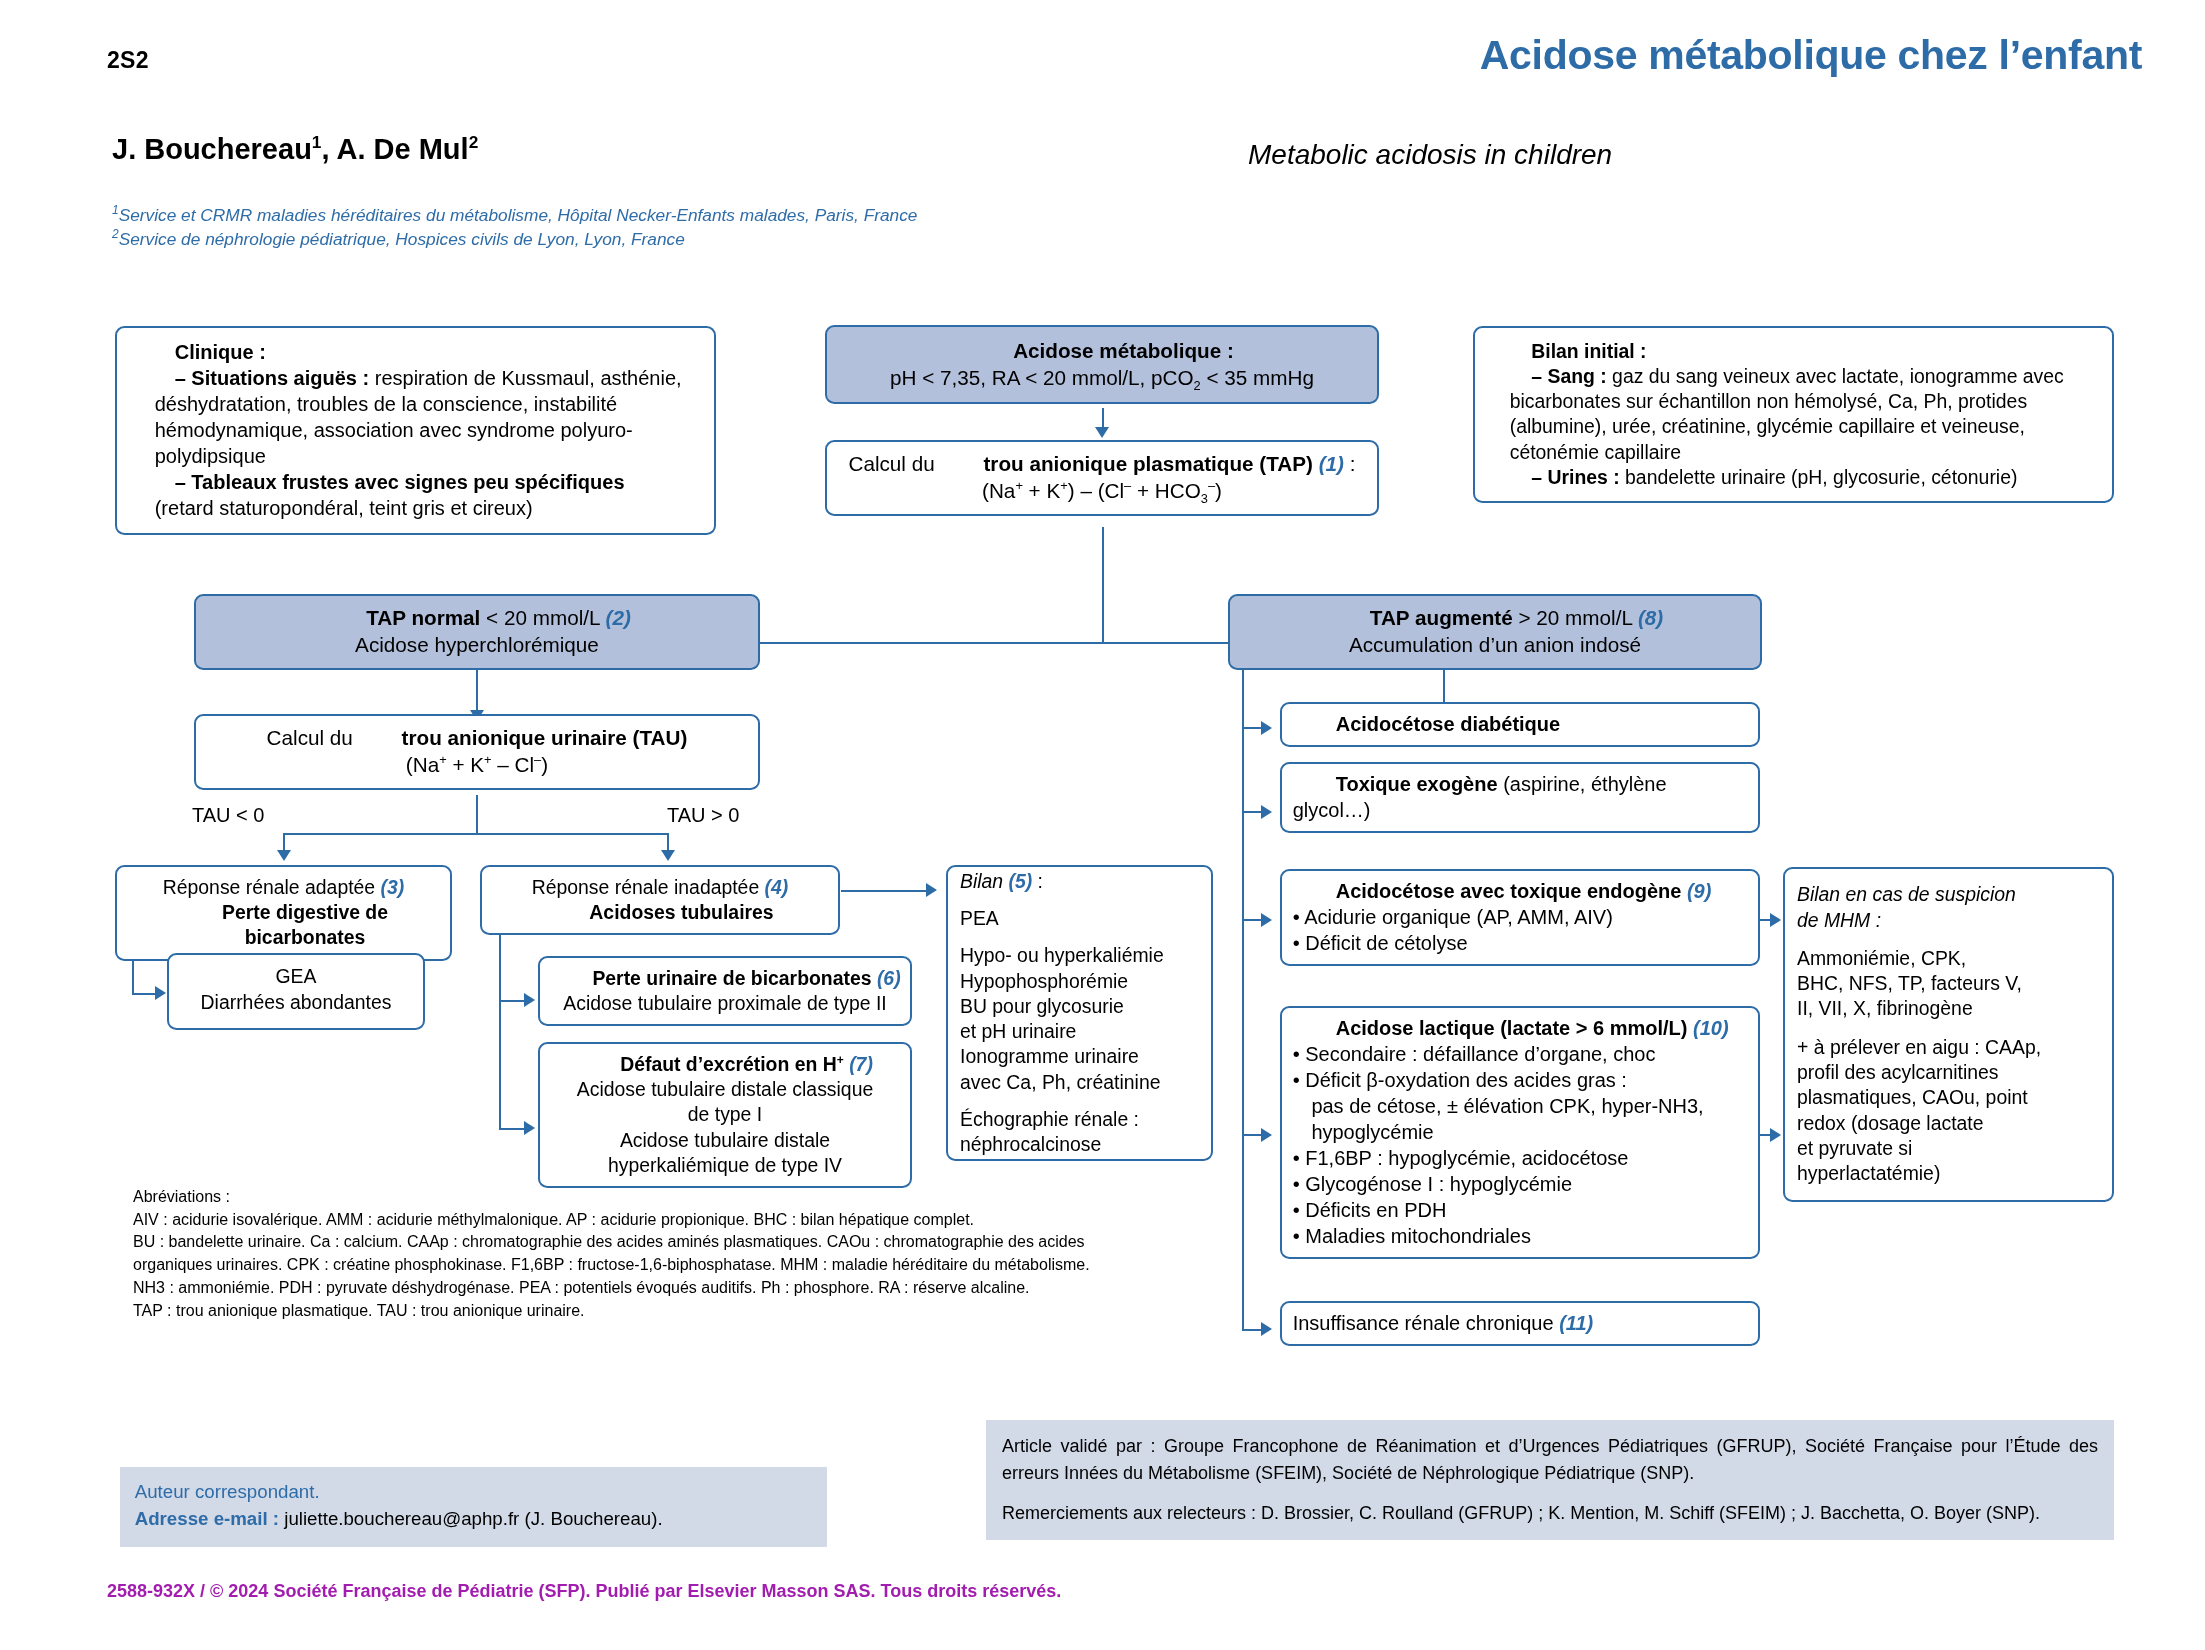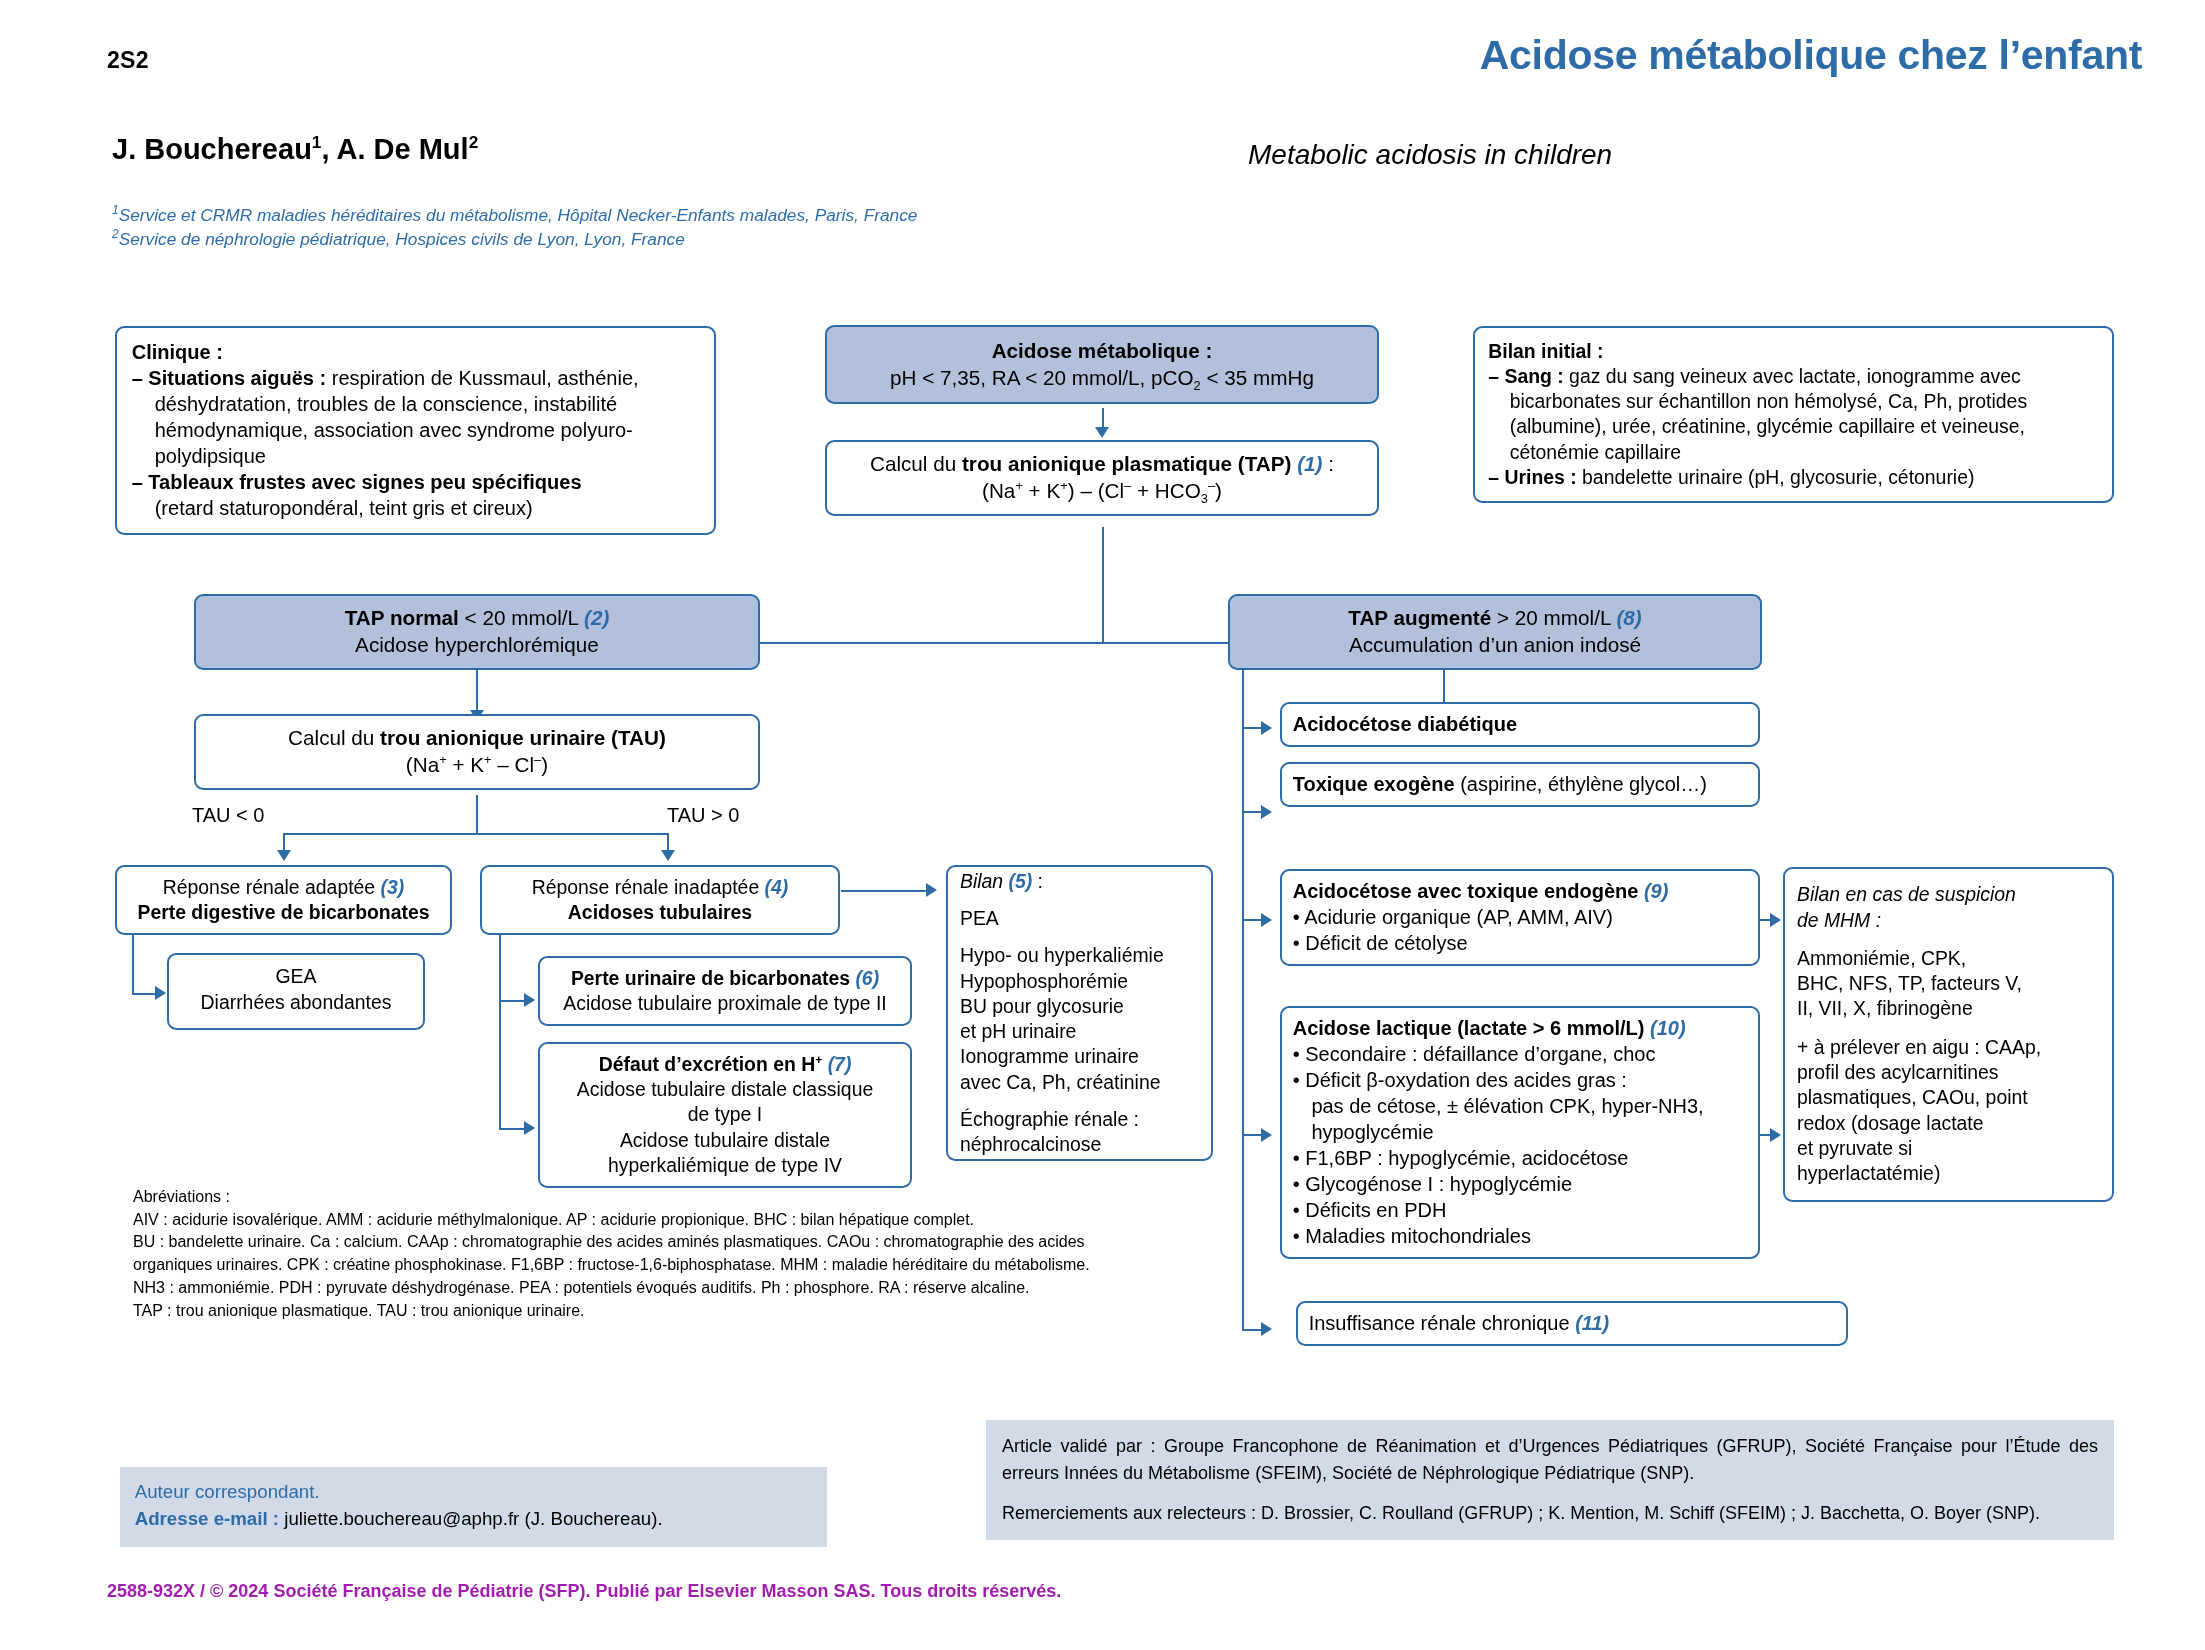--- a/index.html
+++ b/index.html
@@ -25,21 +25,21 @@
   #title-en { left:1248px; top:139px; font-size:28px; font-style:italic; }
   #affil { left:112px; top:204px; font-size:17.3px; font-style:italic; color:#2E6CA8; line-height:1.38; }
   #affil sup { font-size:12px; }
 
   
   .box {
     border:2px solid #2E6CA8; border-radius:9.3px; background:#fff;
     padding:9.3px 12px; line-height:1.30;
   }
   .box.fill { background:#B3C0DB; }
-  b, .b { font-weight:bold; }
+  b, .b { font-weight:bold;margin-left:43px; }
   .ref { color:#2E6CA8; font-style:italic; font-weight:bold; }
   .it { font-style:italic; }
   sup { font-size:.62em; vertical-align:super; line-height:0; }
   sub { font-size:.62em; vertical-align:sub; line-height:0; }
 
   
   #clinique   { left:115px;  top:326px;  width:601px;  font-size:20px; padding:10.7px 14.7px 12px 14.7px; }
   #clinique .hang { padding-left:23px; text-indent:-23px; }
   #acidose    { left:825px; top:325px;  width:554px;  font-size:20.7px; text-align:center; padding:10.7px 6.7px; }
   #tapcalc    { left:825px; top:440px;  width:554px;  font-size:20.7px; text-align:center; padding:9.3px 6.7px; }
@@ -59,21 +59,21 @@
   #perte-uri  { left:538px;  top:956px; width:374px;  font-size:19.4px; text-align:center; padding:8px 5.3px; }
   #defaut-h   { left:538px;  top:1042px; width:374px;  font-size:19.4px; text-align:center; padding:8px 5.3px; }
   #bilan5     { left:946px; top:865px; width:267px;  font-size:19.4px; padding:2px 12px; }
   #bilan5 .gap { height:12px; }
 
   #acidoceto-diab { left:1280px; top:702px; width:480px; font-size:20px; padding:7.3px 10.7px; }
   #toxique-exo    { left:1280px; top:762px; width:480px; font-size:20px; padding:7.3px 10.7px; }
   #acidoceto-endo { left:1280px; top:869px; width:480px; font-size:20px; padding:7.3px 10.7px; }
   #acidose-lact   { left:1280px; top:1006px; width:480px; font-size:20px; padding:7.3px 10.7px; }
   #acidose-lact .sub { padding-left:18.7px; }
-  #irc            { left:1280px; top:1301px; width:552px; font-size:20px; padding:7.3px 10.7px;margin-left:16px; }
+  #irc            { left:1280px; top:1301px; width:480px; font-size:20px; padding:7.3px 10.7px; }
   #bilan-mhm      { left:1783px; top:867px; width:331px; font-size:19.4px; padding:13.3px 12px; }
   #bilan-mhm .gap { height:13.3px; }
 
   #abrev { left:133px; top:1186px; width:1094px; font-size:16px; line-height:1.42; }
 
   
   #author-corr {
     left:120px; top:1467px; width:707px; background:#D2D9E7;
     padding:12px 14.7px 14.7px 14.7px; font-size:18.7px; line-height:1.42;
   }

